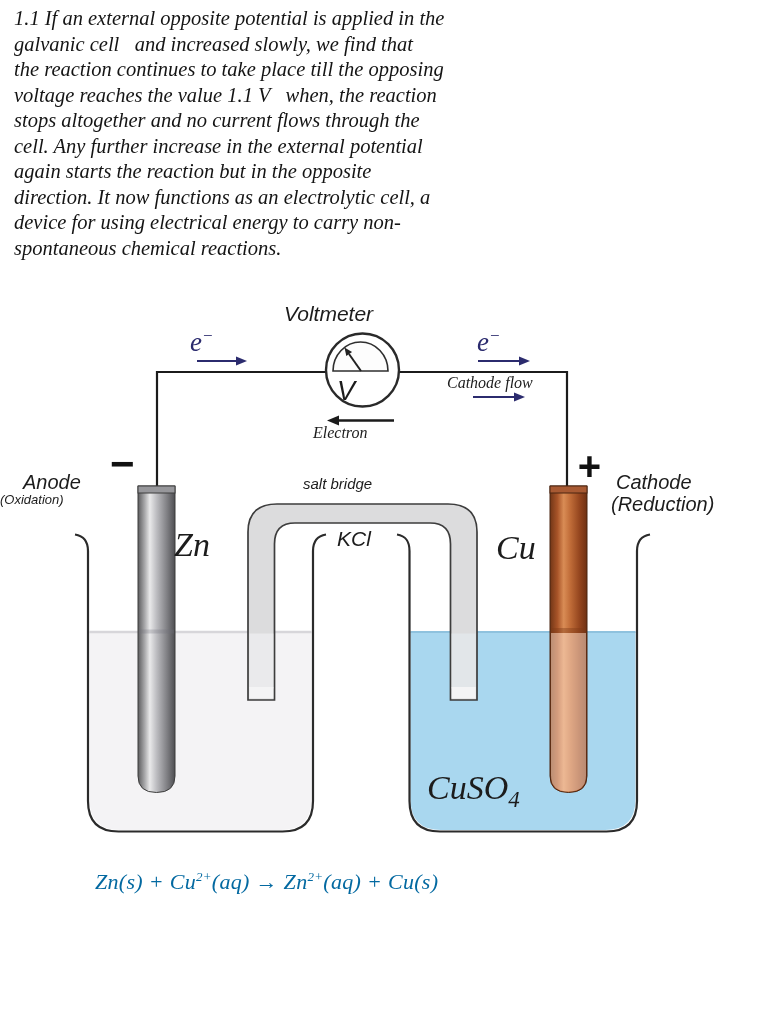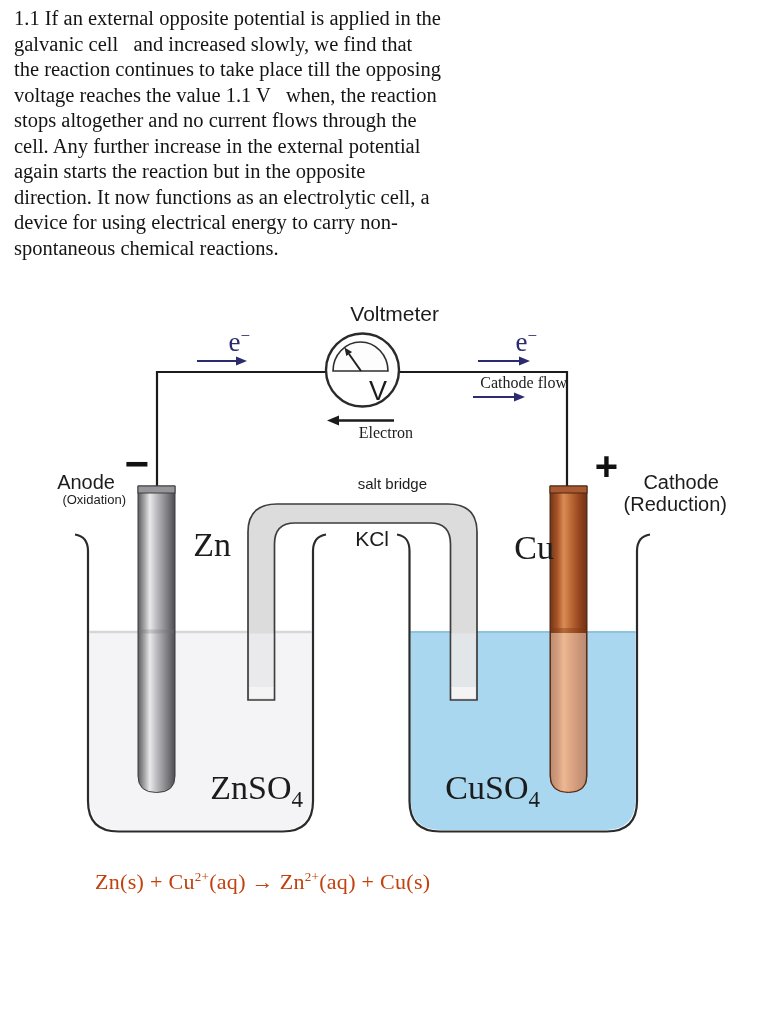--- a/index.html
+++ b/index.html
@@ -1,30 +1,30 @@
 <!DOCTYPE html>
 <html><head>
 <meta charset="utf-8">
 <style>
   html,body{margin:0;padding:0;background:#fff;}
   .canvas{position:relative;width:780px;height:1010px;background:#ffffff;overflow:hidden;
-          font-family:"Liberation Sans",sans-serif;}
+          font-family:"Liberation Sans",sans-serif;font-style:italic;}
   .para{position:absolute;left:14px;top:6px;width:510px;
         font-family:"Liberation Serif",serif;font-size:20.5px;line-height:25.5px;
         color:#141414;white-space:pre-wrap;}
   svg.diagram{position:absolute;left:0;top:0;}
-  .lbl{position:absolute;text-align:right;color:#1c1c1c;line-height:1.12;}
+  .lbl{position:absolute;text-align:left;color:#1c1c1c;line-height:1.12;}
   .sans{font-family:"Liberation Sans",sans-serif;}
   .serif{font-family:"Liberation Serif",serif;}
   .navy{color:#2b2b6e;}
   .sign{font-weight:bold;line-height:48px;color:#111;}
   sup.esup{font-size:17px;}
   sub.fsub{font-size:23px;}
   .eq{position:absolute;left:95px;top:869px;width:420px;text-align:left;
-      font-family:"Liberation Serif",serif;font-size:22px;color:#c2410c;letter-spacing:.3px;}
+      font-family:"Liberation Serif",serif;font-size:22px;color:#0369a1;letter-spacing:.3px;}
   .eq sup{font-size:13px;}
 </style>
 </head>
 <body>
 
 <div class="canvas">
 
   <div class="para">1.1 If an external opposite potential is applied in the
 galvanic cell   and increased slowly, we find that
 the reaction continues to take place till the opposing
@@ -124,18 +124,17 @@
   <div class="lbl sans" style="left:616px;top:471px;width:103px;font-size:20px">Cathode</div>
   <div class="lbl sans" style="left:611px;top:493px;width:116px;font-size:20px">(Reduction)</div>
   <div class="lbl sans sign" style="left:577px;top:442px;width:41px;font-size:40px">+</div>
 
   <div class="lbl serif" style="left:174px;top:526px;width:57px;font-size:34px">Zn</div>
   <div class="lbl serif" style="left:496px;top:529px;width:58px;font-size:34px">Cu</div>
 
   <div class="lbl sans" style="left:303px;top:476px;width:124px;font-size:15px">salt bridge</div>
   <div class="lbl sans" style="left:337px;top:527px;width:52px;font-size:21px">KCl</div>
 
-  <div class="lbl serif" style="left:191px;top:769px;width:112px;font-size:34px"><span>ZnSO</span><sub class="fsub">4</sub></div>
   <div class="lbl serif" style="left:427px;top:769px;width:113px;font-size:34px"><span>CuSO</span><sub class="fsub">4</sub></div>
 
   <div class="eq"><span>Zn(s) + Cu</span><sup>2+</sup><span>(aq) → Zn</span><sup>2+</sup><span>(aq) + Cu(s)</span></div>
 
 </div>
 
 </body></html>

